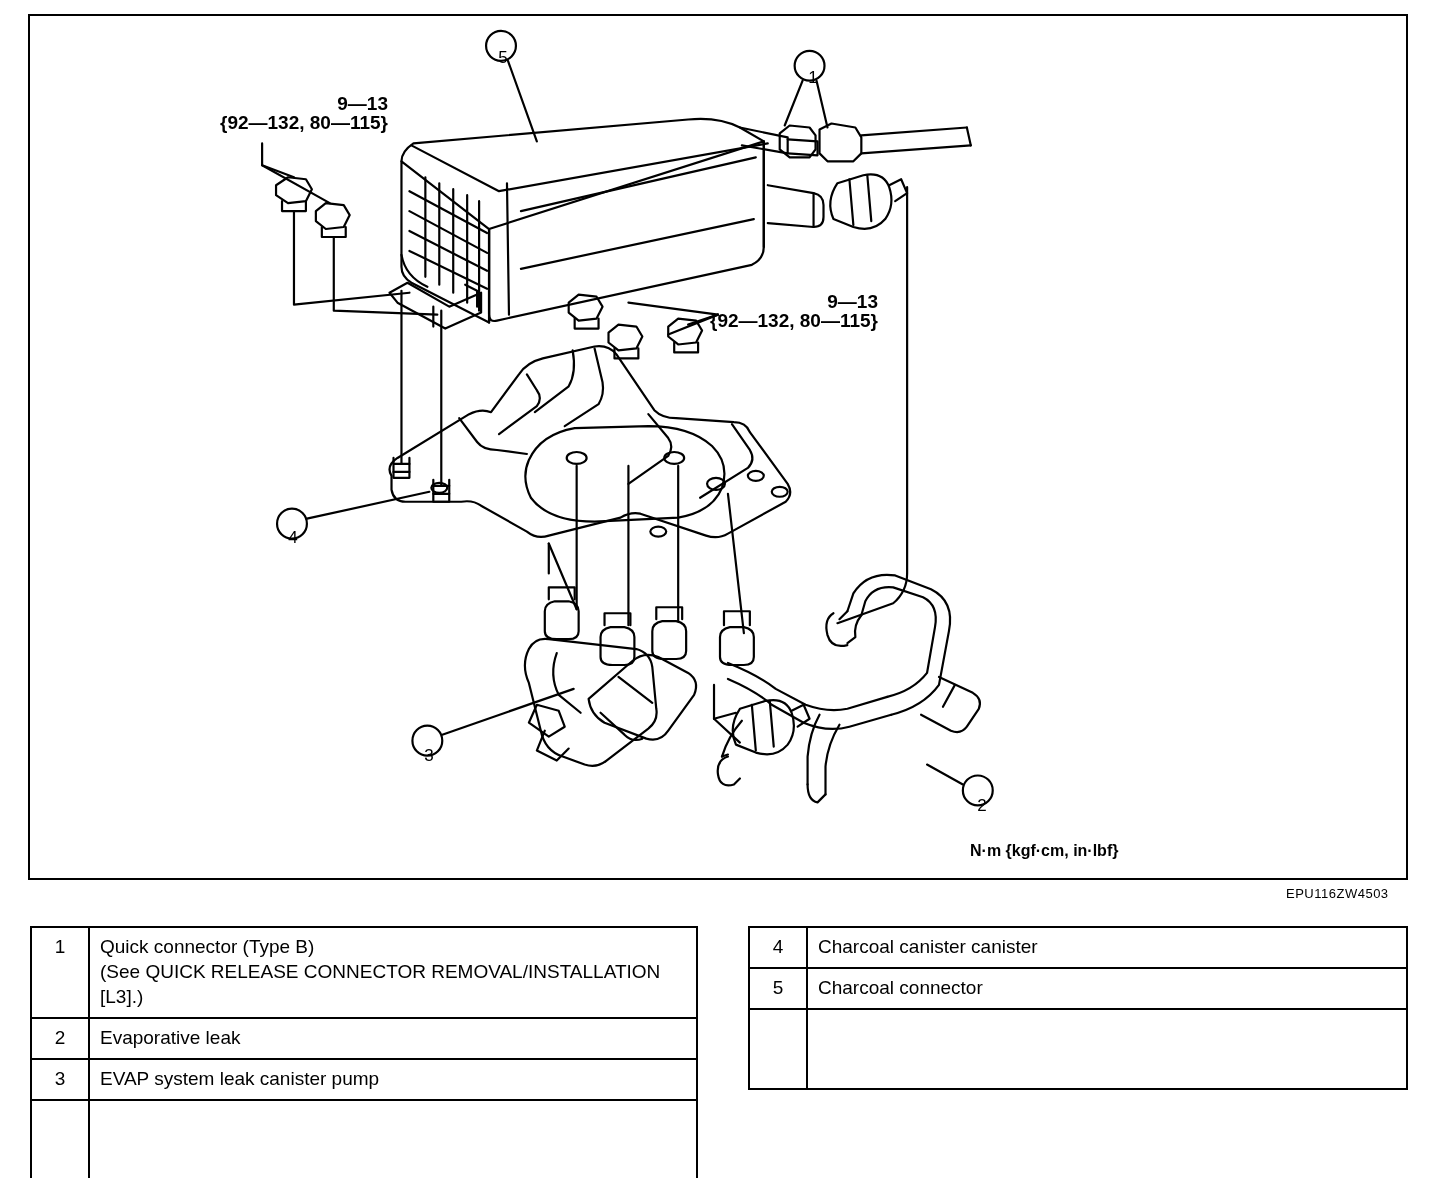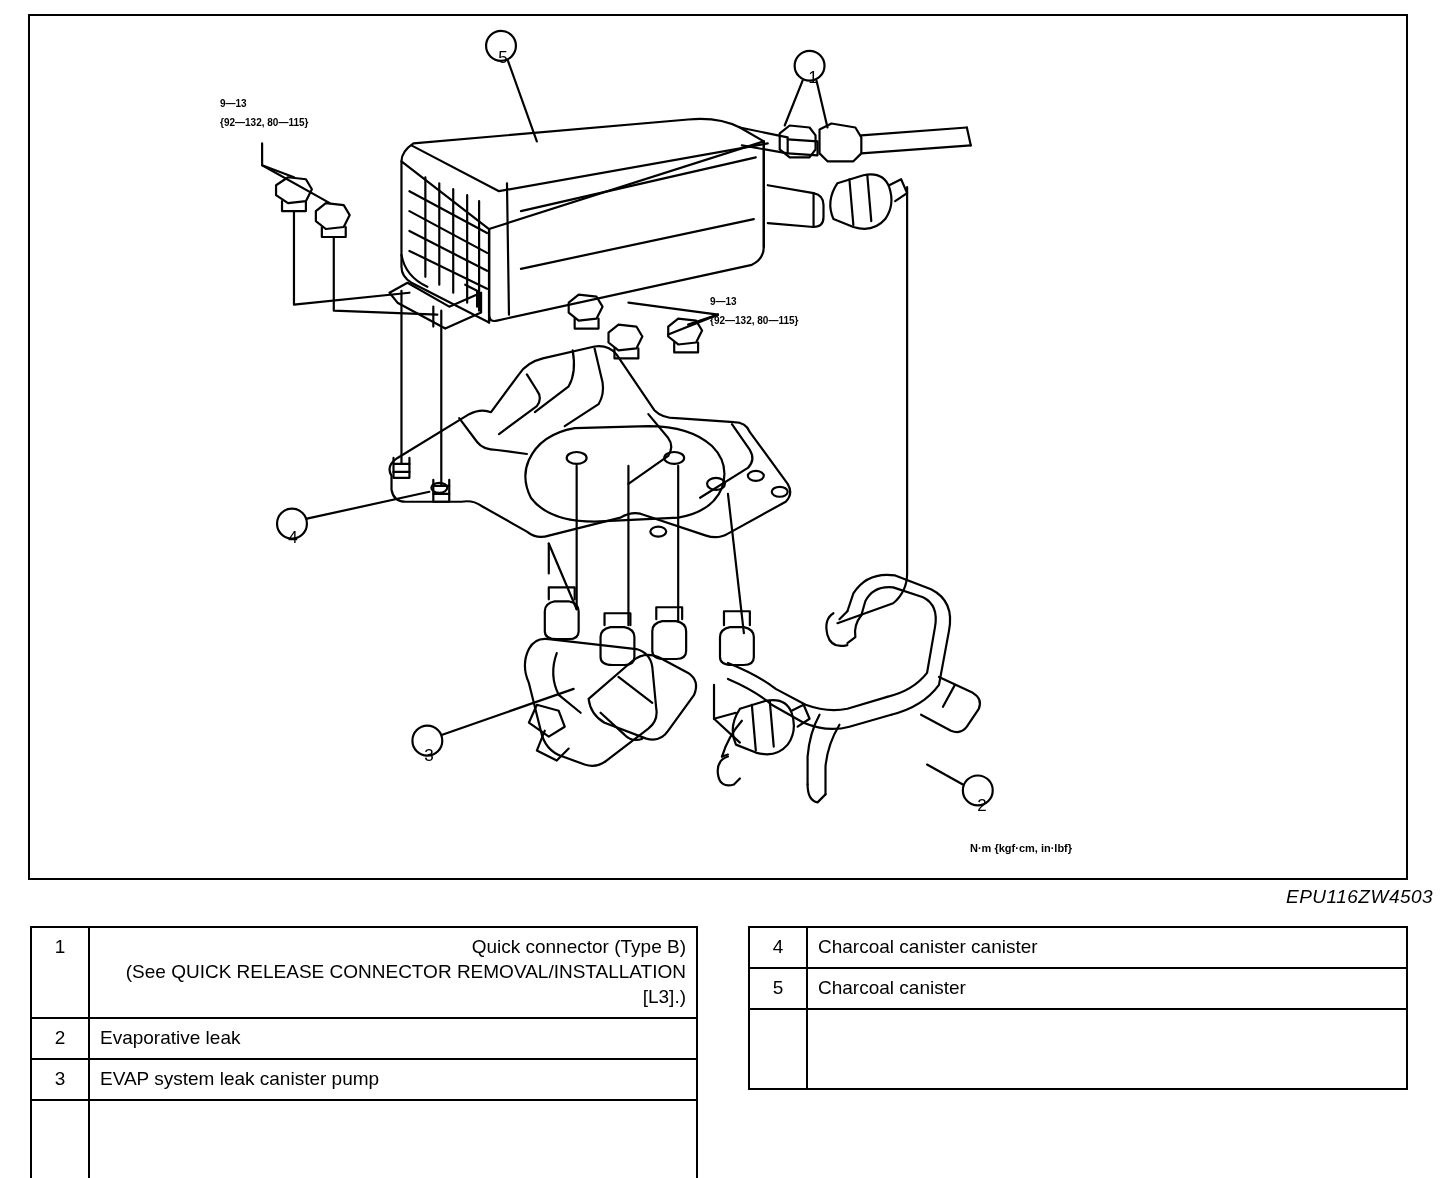--- a/index.html
+++ b/index.html
@@ -34,39 +34,39 @@
     top: 0;
     width: 100%;
     height: 100%;
   }
 
   
   .torque-label {
     position: absolute;
     font-family: "Liberation Sans", sans-serif;
     font-weight: bold;
-    font-size: 10px;
+    font-size: 19px;
     line-height: 19px;
     white-space: nowrap;
+    text-align: right;
   }
   .units-label {
     position: absolute;
     font-family: "Liberation Sans", sans-serif;
     font-weight: bold;
-    font-size: 11px;
+    font-size: 16px;
     white-space: nowrap;
     text-align: center;
   }
   .figure-code {
     position: absolute;
     font-family: "Liberation Sans", sans-serif;
-    font-size: 19px;
+    font-size: 13px;
     letter-spacing: 0.5px;
     white-space: nowrap;
-    font-style: italic;
   }
 
   
   .legend-table {
     position: absolute;
     border-collapse: collapse;
     table-layout: fixed;
   }
   .legend-table td {
     border: 2px solid #000;
@@ -322,21 +322,21 @@
   <div style="position:absolute; left:943px; top:780px; width:18px; text-align:center; font-size:17px;">2</div>
 
 </div>
 
 <div class="figure-code" style="left:1286px; top:886px;">EPU116ZW4503</div>
 
 <table class="legend-table" id="legend-left">
   <tbody>
     <tr>
       <td class="num">1</td>
-      <td class="desc" style="white-space:pre-line;text-align:right;">Quick connector (Type B)
+      <td class="desc" style="white-space:pre-line;">Quick connector (Type B)
 (See  QUICK RELEASE CONNECTOR REMOVAL/INSTALLATION [L3].)</td>
     </tr>
     <tr>
       <td class="num">2</td>
       <td class="desc">Evaporative leak</td>
     </tr>
     <tr>
       <td class="num">3</td>
       <td class="desc">EVAP system leak canister pump</td>
     </tr>
@@ -348,20 +348,20 @@
 </table>
 
 <table class="legend-table" id="legend-right">
   <tbody>
     <tr>
       <td class="num">4</td>
       <td class="desc">Charcoal canister canister</td>
     </tr>
     <tr>
       <td class="num">5</td>
-      <td class="desc">Charcoal canister</td>
+      <td class="desc">Charcoal connector</td>
     </tr>
     <tr>
       <td class="num blank"></td>
       <td class="desc blank"></td>
     </tr>
   </tbody>
 </table>
 
 </body></html>

